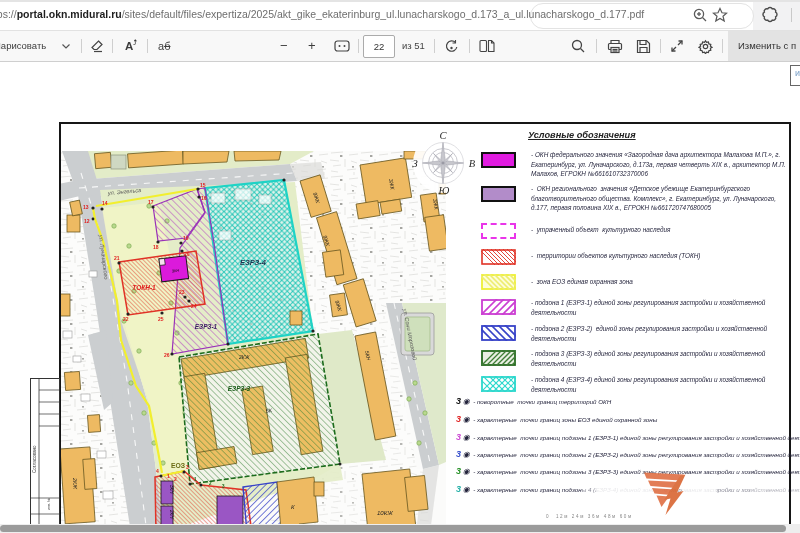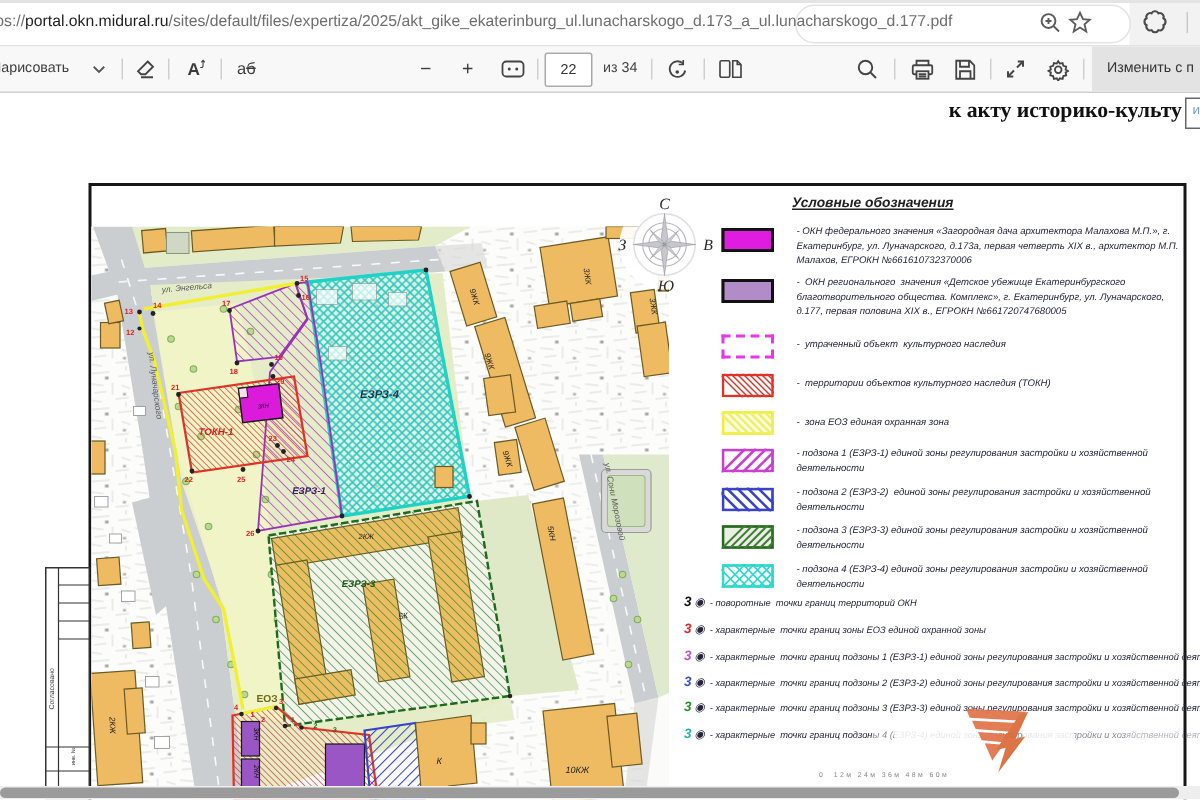--- a/index.html
+++ b/index.html
@@ -3,21 +3,21 @@
 <meta charset="utf-8">
 <style>
   html,body{margin:0;padding:0;}
   #page{position:relative;width:800px;height:533px;overflow:hidden;background:#fff;
         font-family:"Liberation Sans",sans-serif;}
   .abs{position:absolute;}
   
   #topstrip{left:0;top:0;width:800px;height:2px;background:#e4e4e4;}
   #urlrow{left:0;top:2px;width:800px;height:28px;background:#fff;border-bottom:1px solid #e2e2e2;}
   #urltext{left:-9px;top:8px;width:740px;font-size:10.5px;color:#6e6e6e;white-space:nowrap;letter-spacing:0px;}
-  #urltext b{color:#1e1e1e;font-weight:normal;}
+  #urltext b{color:#1e1e1e;font-weight:bold;}
   #pillend{left:530px;top:3px;width:222px;height:24px;border:1px solid #e3e3e3;border-radius:13px;background:transparent;}
   #toolbar{left:0;top:31px;width:800px;height:30px;background:#f8f8f8;border-bottom:1px solid #cfcfcf;}
   .tsep{width:1px;height:14px;background:#cfcfcf;top:8px;}
   #editbtn{left:728px;top:0px;width:72px;height:30px;background:#e3e3e3;color:#333;font-size:9.5px;line-height:30px;padding-left:10px;}
   #pagebox{left:363px;top:4px;width:30px;height:21px;background:#fff;border:1px solid #ababab;border-radius:2px;
            font-size:9.5px;color:#333;text-align:center;line-height:21px;}
   .tlabel{font-size:9.5px;color:#3c3c3c;top:9px;}
   
   #heading{left:0px;top:66px;width:788px;text-align:right;font-family:"Liberation Serif",serif;
            font-weight:bold;font-size:14.5px;color:#111;}
@@ -76,21 +76,21 @@
     <div class="abs" style="left:158px;top:9px;font-size:11px;color:#3c3c3c;">а<span style="text-decoration:line-through">б</span></div>
     <div class="abs" style="left:280px;top:7px;font-size:13px;color:#3c3c3c;">−</div>
     <div class="abs" style="left:308px;top:7px;font-size:13px;color:#3c3c3c;">+</div>
     <svg class="abs" style="left:334px;top:9px" width="16" height="12" viewBox="0 0 16 12" fill="none" stroke="#444" stroke-width="1.2">
       <rect x="1" y="1" width="14" height="10" rx="2.5"></rect>
         <circle cx="5.5" cy="6" r="1" fill="#444" stroke="none"></circle>
         <circle cx="10.5" cy="6" r="1" fill="#444" stroke="none"></circle>
     </svg>
     <div class="abs tsep" style="left:358px"></div>
     <div class="abs" id="pagebox">22</div>
-    <div class="abs tlabel" style="left:402px;color:#444">из 34</div>
+    <div class="abs tlabel" style="left:402px;color:#444">из 51</div>
     <div class="abs tsep" style="left:434px"></div>
     <svg class="abs" style="left:444px;top:8px" width="15" height="15" viewBox="0 0 15 15" fill="none" stroke="#444" stroke-width="1.2">
       <path d="M11.5 3.5 A5.2 5.2 0 1 0 12.8 8"></path>
         <path d="M11.5 1 v3 h-3" stroke-width="1.1"></path>
         <circle cx="7.5" cy="9" r="1.2" fill="#444" stroke="none"></circle>
     </svg>
     <div class="abs tsep" style="left:469px"></div>
     <svg class="abs" style="left:479px;top:8px" width="16" height="14" viewBox="0 0 16 14" fill="none" stroke="#444" stroke-width="1.1">
       <rect x="1" y="1.5" width="6.5" height="11" rx="1"></rect>
         <path d="M9.5 1.5 h3 l2.5 2.5 v8.5 h-5.5 Z"></path>
@@ -120,21 +120,20 @@
         <path d="M5.5 12 H2 v-3.5"></path>
         <path d="M2 12 L6 8"></path>
     </svg>
     <svg class="abs" style="left:698px;top:8px" width="15" height="15" viewBox="0 0 15 15" fill="none" stroke="#444" stroke-width="1.2">
       <circle cx="7.5" cy="7.5" r="2.2"></circle>
       <path d="M7.5 1.8 l1 1.6 1.9-.4 .5 1.9 1.9 .5 -.4 1.9 1.6 1 -1.6 1 .4 1.9 -1.9 .5 -.5 1.9 -1.9 -.4 -1 1.6 -1 -1.6 -1.9 .4 -.5 -1.9 -1.9 -.5 .4 -1.9 -1.6 -1 1.6 -1 -.4 -1.9 1.9 -.5 .5 -1.9 1.9 .4 Z"></path>
     </svg>
     <div class="abs tsep" style="left:722px"></div>
     <div class="abs" id="editbtn">Изменить с п</div>
   </div>
-  <div class="abs" id="heading">к акту историко-культу</div>
   <div class="abs" id="annot">
       <span style="position:absolute;left:4px;top:2px;font-size:9px;color:#7aa0c8;">и</span>
     </div>
   <div class="abs" id="frame"></div>
   <svg class="abs" style="left:30px;top:378px" width="30" height="155" viewBox="0 0 30 155">
     <rect x="0.5" y="0.5" width="29" height="154" fill="#ffffff" stroke="#333" stroke-width="1"></rect>
     <line x1="9" y1="0.5" x2="9" y2="154.5" stroke="#333" stroke-width="0.8"></line>
     <line x1="9" y1="12" x2="30" y2="12" stroke="#333" stroke-width="0.7"></line>
     <line x1="9" y1="24" x2="30" y2="24" stroke="#333" stroke-width="0.7"></line>
     <line x1="9" y1="36" x2="30" y2="36" stroke="#333" stroke-width="0.7"></line>

